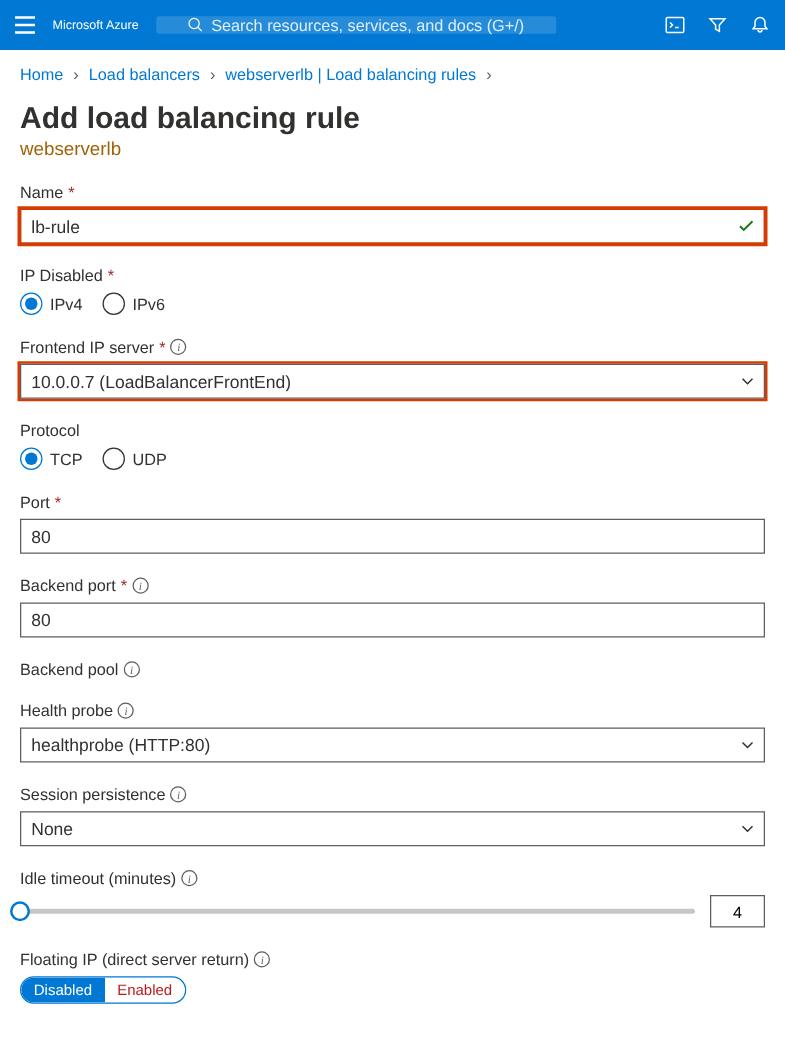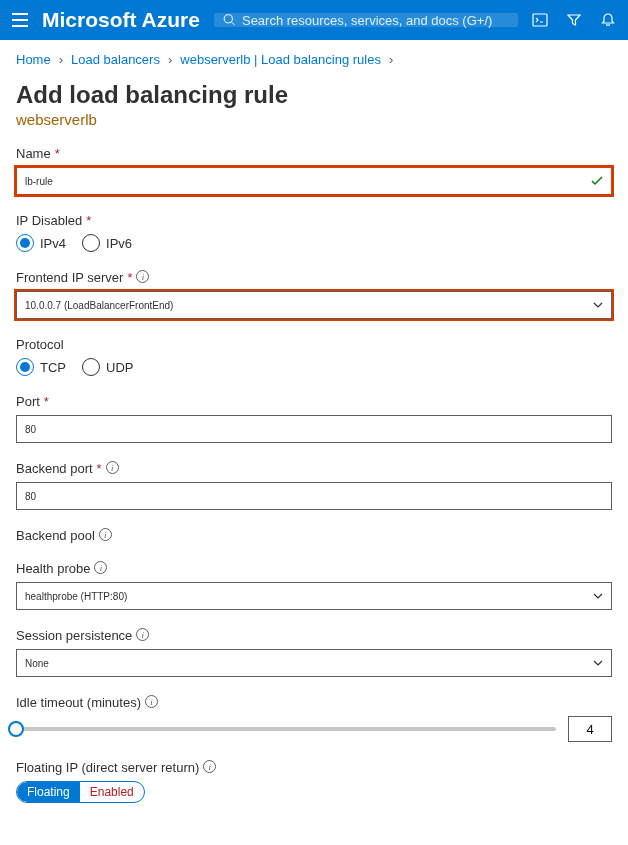--- a/index.html
+++ b/index.html
@@ -1,36 +1,36 @@
 <!DOCTYPE html>
 <html><head>
 <meta charset="utf-8">
 <style>
 *{box-sizing:border-box;margin:0;padding:0;font-family:"Segoe UI",Arial,sans-serif}
 body{width:628px;background:#fff;color:#323130;font-size:13px}
 .topbar{background:#0078d4;height:40px;display:flex;align-items:center;padding:0 12px;gap:14px;color:#fff}
 .hamburger{width:16px;height:14px;position:relative;cursor:pointer}
 .hamburger span{display:block;height:2px;background:#fff;margin-bottom:4px}
-.brand{font-weight:700;font-size:21px}
-.searchbox{flex:1;background:rgba(255,255,255,.15);border-radius:2px;height:14px;display:flex;align-items:center;padding:0 9px;gap:6px;max-width:320px}
+.brand{font-weight:400;font-size:10px}
+.searchbox{flex:1;background:rgba(255,255,255,.15);border-radius:2px;height:14px;display:flex;align-items:center;padding:0 25px;gap:6px;max-width:320px}
 .searchbox input{background:transparent;border:none;outline:none;color:#fff;font-size:13px;width:100%}
 .searchbox input::placeholder{color:rgba(255,255,255,.85)}
 .topicons{display:flex;gap:18px;margin-left:auto}
 .topicons svg{width:16px;height:16px;stroke:#fff;fill:none}
 .content{padding:12px 16px 20px}
 .breadcrumb{display:flex;align-items:center;gap:8px;font-size:13px;color:#0078d4;margin-bottom:14px;flex-wrap:wrap}
 .breadcrumb .sep{color:#605e5c}
 .breadcrumb a{color:#0078d4;text-decoration:none;cursor:pointer}
 h1{font-size:24px;font-weight:600;color:#323130;margin-bottom:2px}
 .subtitle{color:#a16207;font-size:15px;margin-bottom:18px}
 .field{margin-bottom:18px}
-.label{font-size:13px;color:#323130;margin-bottom:6px;display:flex;align-items:flex-start;gap:4px}
+.label{font-size:13px;color:#323130;margin-bottom:6px;display:flex;align-items:center;gap:4px}
 .req{color:#a4262c}
 .info-icon{display:inline-flex;align-items:center;justify-content:center;width:13px;height:13px;border:1px solid #605e5c;border-radius:50%;font-size:9px;color:#605e5c;font-style:italic;font-family:Georgia,serif}
-.textinput,.select{width:100%;height:28px;border:1px solid #605e5c;padding:0 8px;font-size:10px;color:#323130;background:#fff}
+.textinput,.select{width:100%;height:28px;border:1px solid #605e5c;padding:0 8px;font-size:14px;color:#323130;background:#fff}
 .select{appearance:none;-webkit-appearance:none;padding-right:28px;position:relative}
 .select-wrap{position:relative}
 .select-wrap .chev{position:absolute;right:8px;top:50%;transform:translateY(-50%);pointer-events:none}
 .valid-wrap{position:relative}
 .valid-wrap .chk{position:absolute;right:8px;top:50%;transform:translateY(-50%)}
 .radio-row{display:flex;gap:16px;align-items:flex-start}
 .radio{display:flex;align-items:center;gap:6px;cursor:pointer}
 .radio-c{width:18px;height:18px;border:1px solid #323130;border-radius:50%;display:flex;align-items:center;justify-content:center}
 .radio-c.sel{border-color:#0078d4}
 .radio-c.sel::after{content:"";width:10px;height:10px;background:#0078d4;border-radius:50%}
@@ -211,18 +211,18 @@
       <input class="slider-val" value="4" style="">
     </div>
   </div>
 
   <div class="field">
     <div class="label">
         <span>Floating IP (direct server return)</span> 
         <span class="info-icon">i</span>
       </div>
     <div class="toggle">
-      <div class="seg on">Floating</div>
+      <div class="seg on">Disabled</div>
       <div class="seg off">Enabled</div>
     </div>
   </div>
 
 </div>
 
 </body></html>

